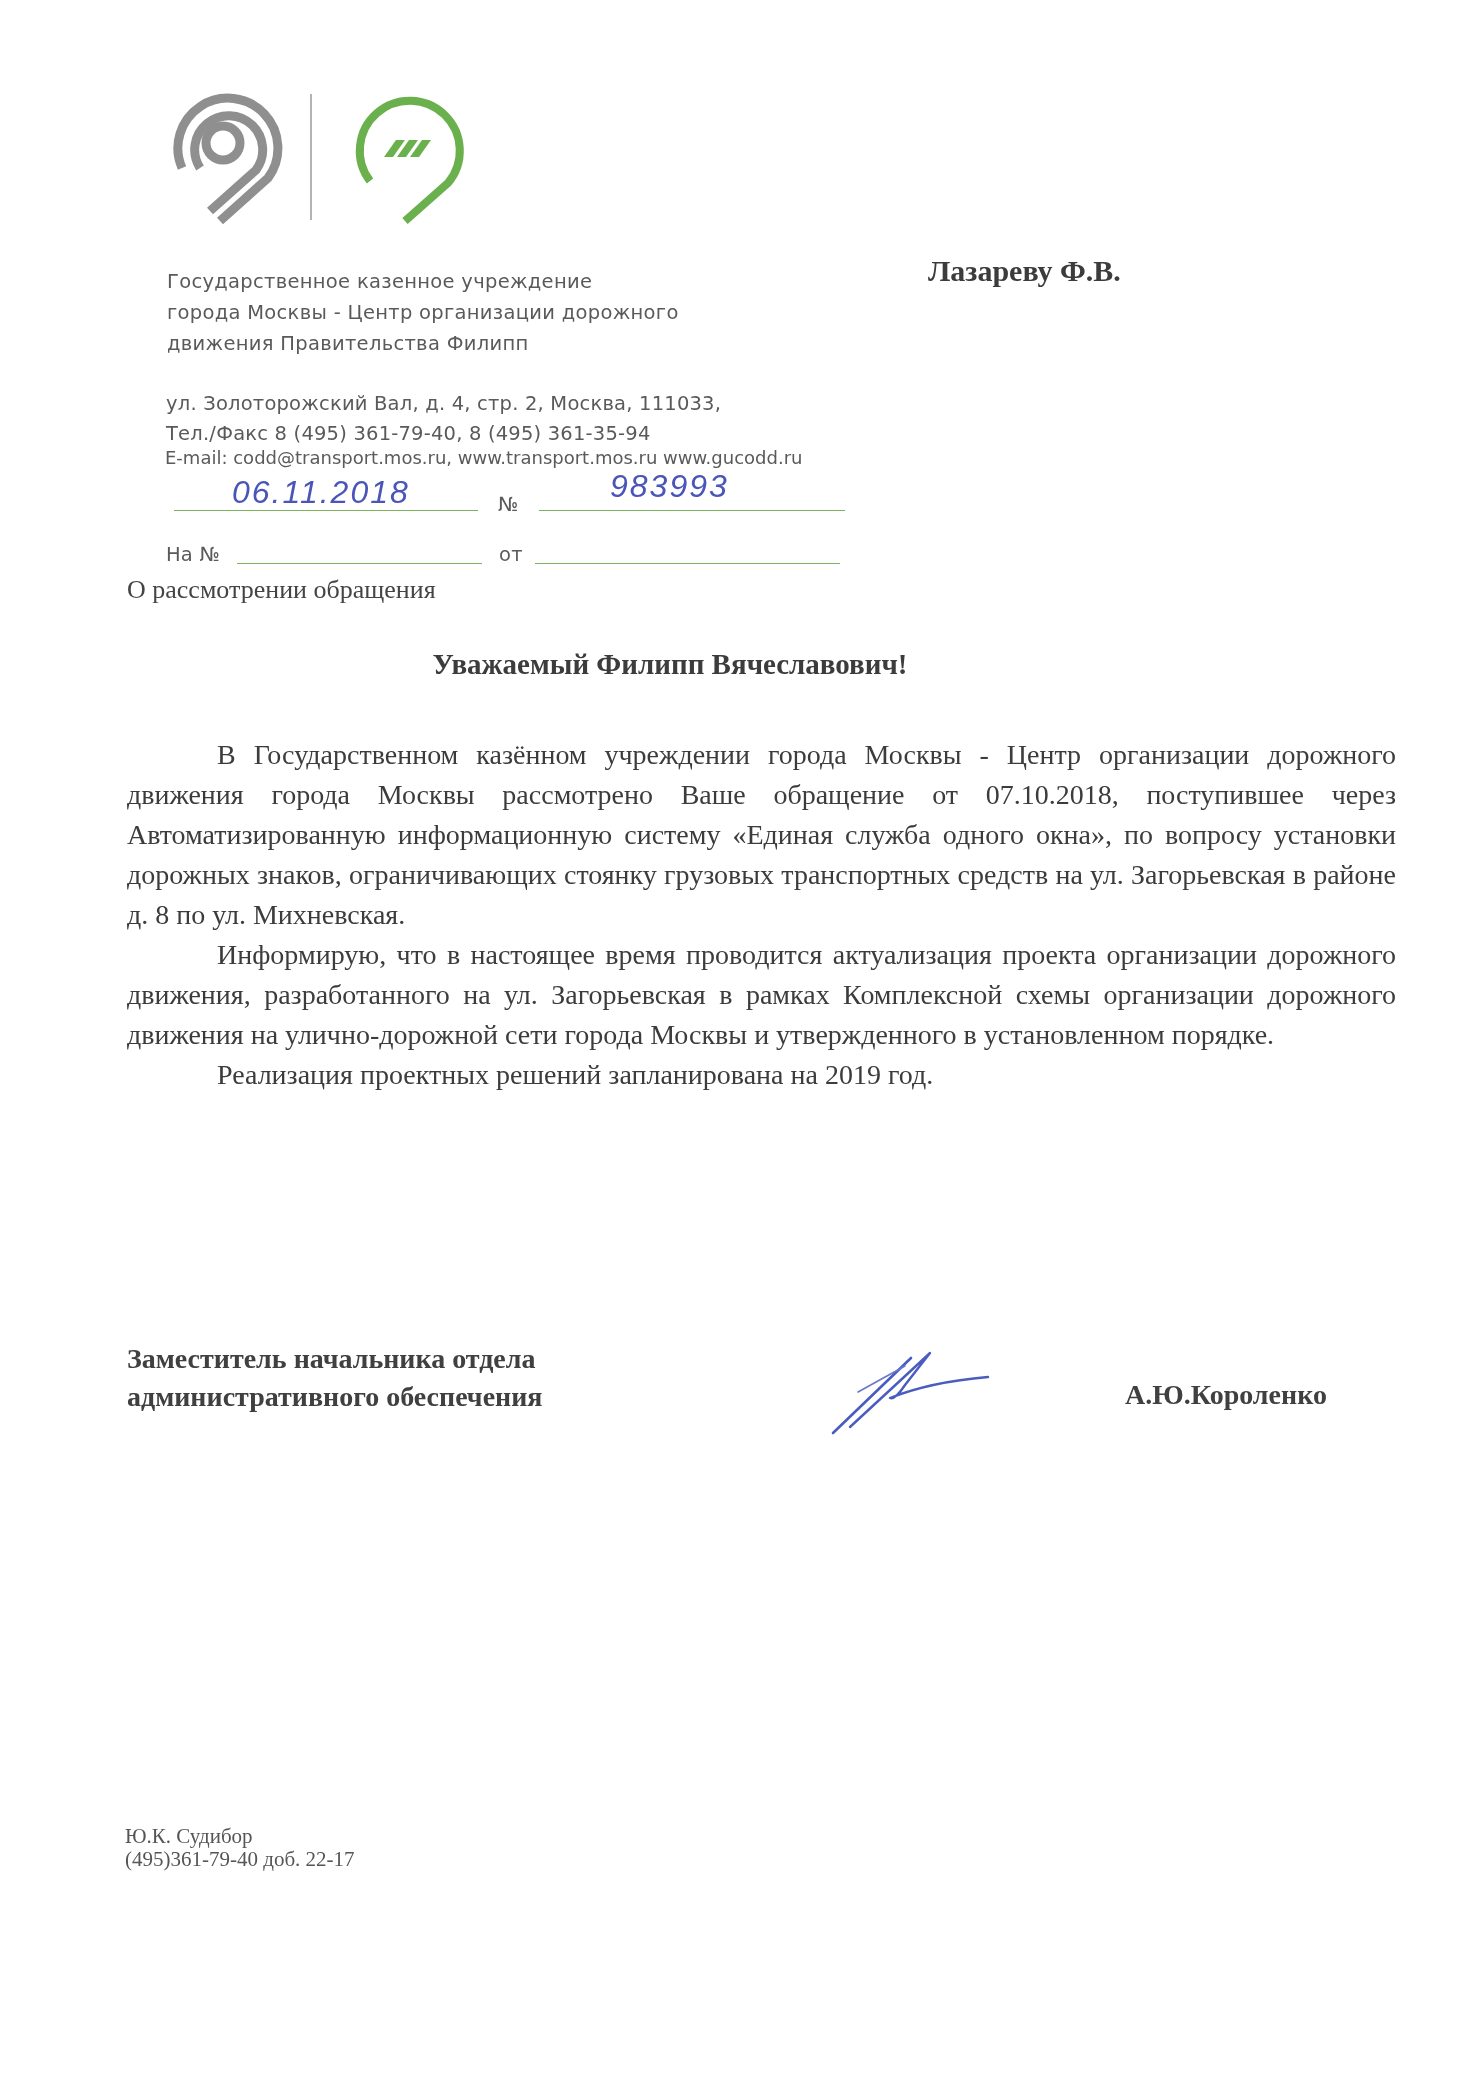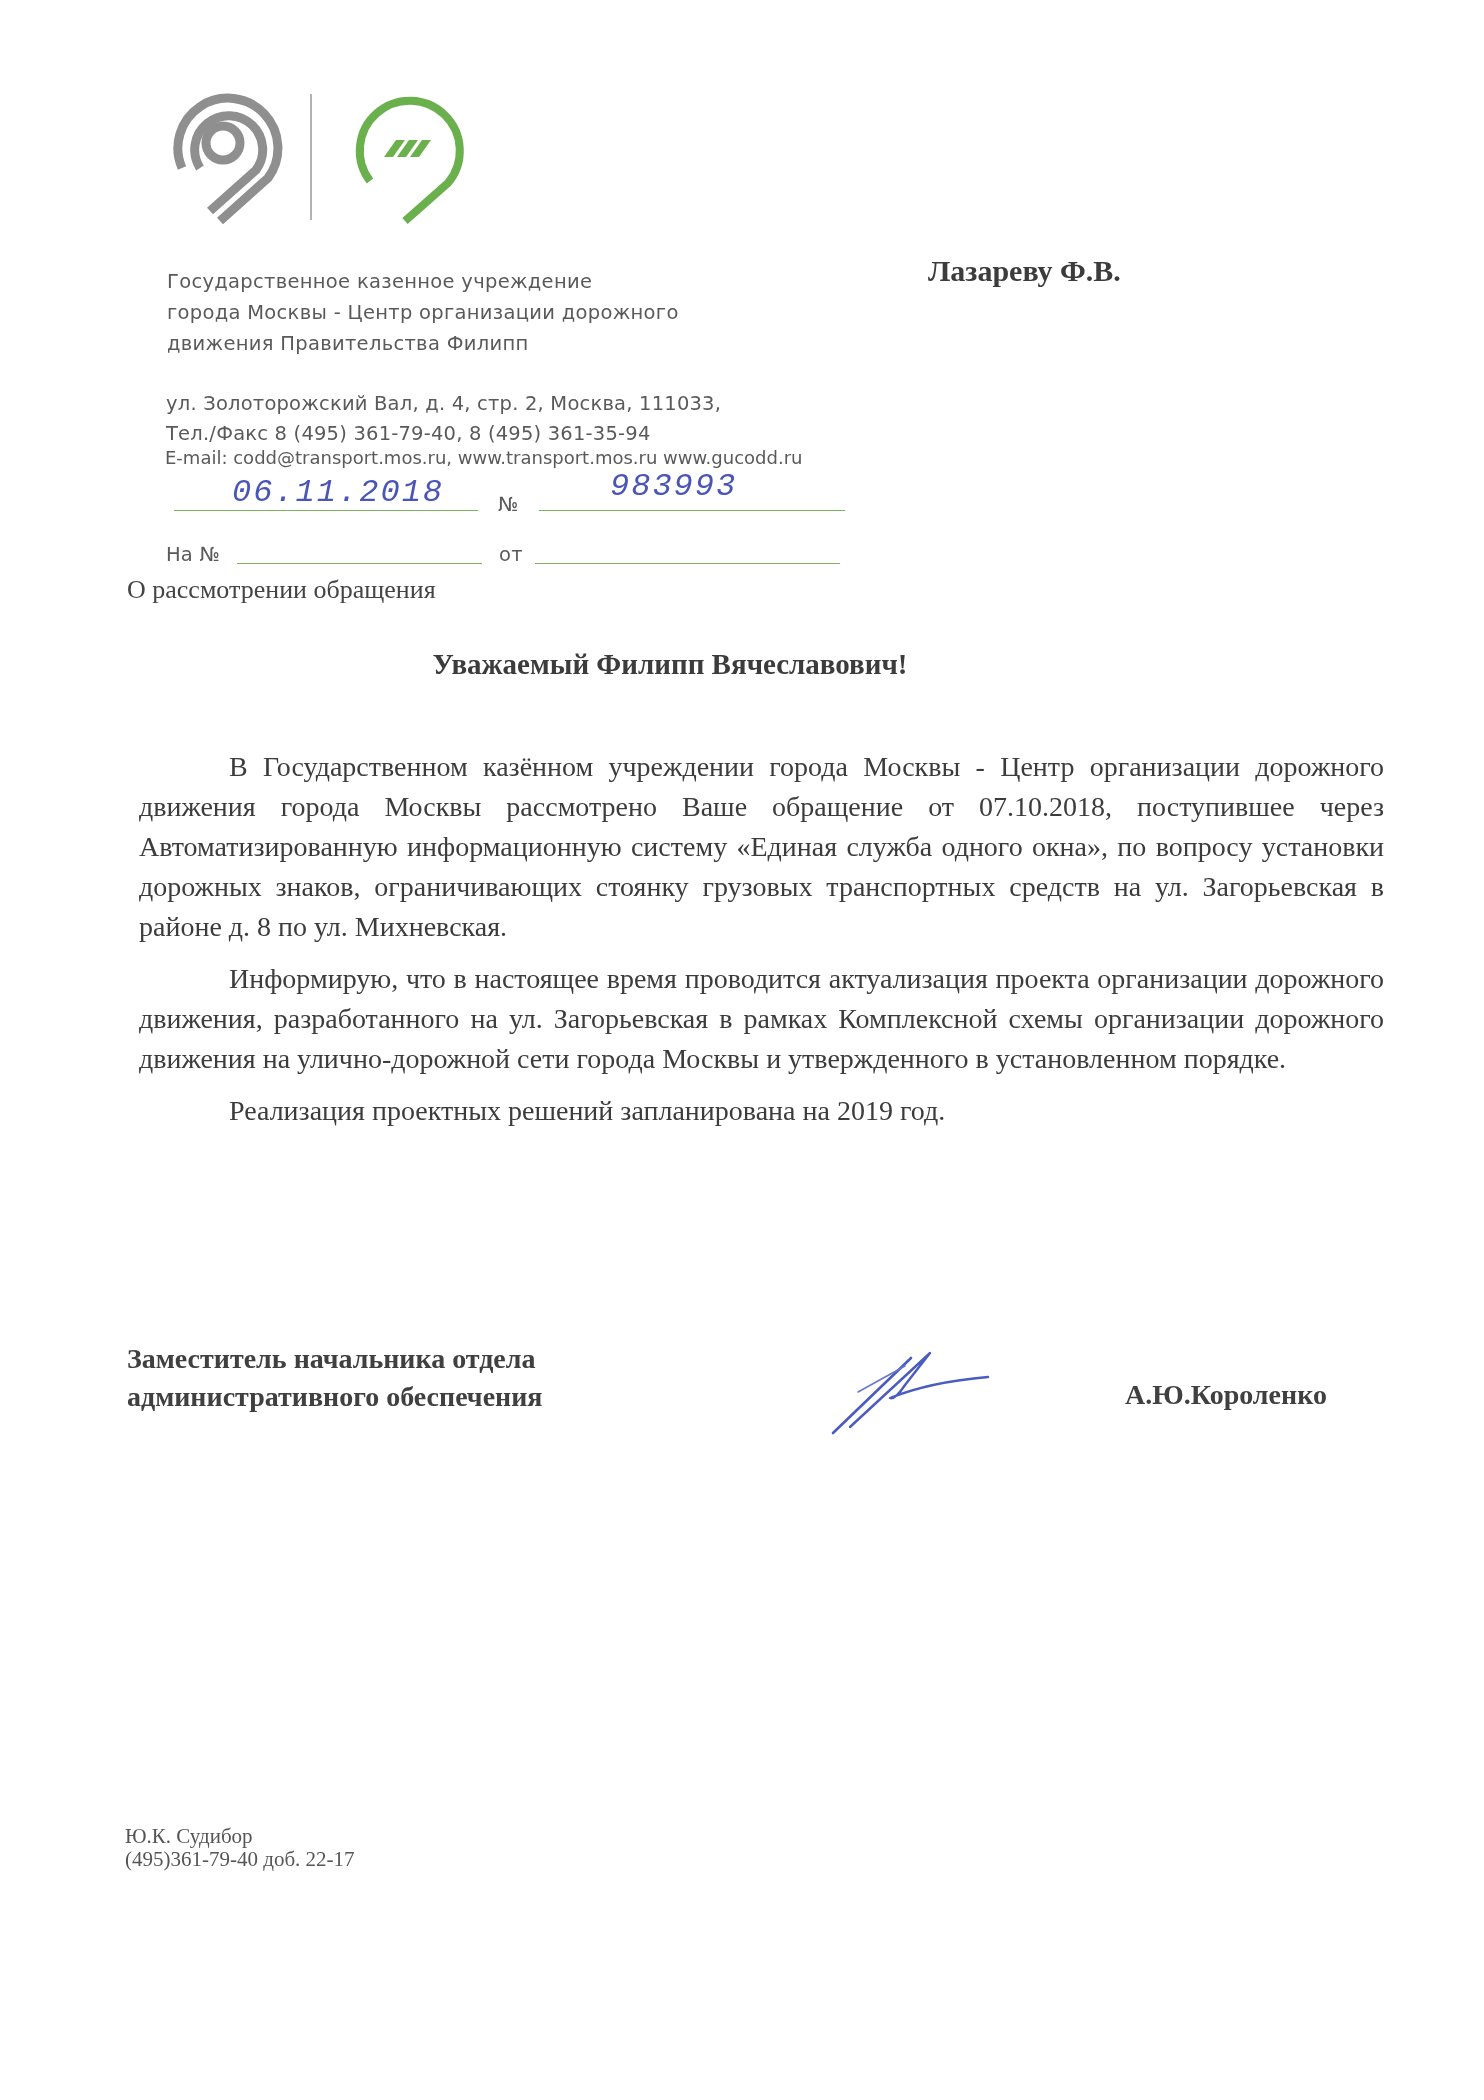--- a/index.html
+++ b/index.html
@@ -10,33 +10,33 @@
   .bold { font-weight: bold; }
 
   .logo-wrap { position: absolute; left: 160px; top: 88px; width: 310px; height: 140px; }
   .logo-wrap svg { width: 310px; height: 140px; display: block; }
 
   .org-line { font-size: 19.5px; letter-spacing: 0.3px; }
   .addr-line { font-size: 19.5px; letter-spacing: 0.2px; }
   .addr-small { font-size: 18px; }
 
   .green-line { position: absolute; height: 0; border-top: 1.6px solid #7db35d; }
-  .hand { font-family: Liberation Mono, monospace; font-style: italic; color: #4a55b8; font-size: 32px; letter-spacing: 2px; }
+  .hand { font-family: Liberation Sans, sans-serif; font-style: italic; color: #4a55b8; font-size: 32px; letter-spacing: 2px; }
 
   .recipient { font-size: 30px; }
   .subject { font-size: 26px; color: #444; }
   .greeting { font-size: 29px; left: 0; width: 1292px; text-align: center; }
   .greeting span { position: relative; left: 24px; }
 
   .body-text {
     position: absolute; left: 127px; width: 1269px; top: 735px;
     font-family: "Liberation Serif", serif; color: #3c3c3c;
     font-size: 28px; line-height: 40px;
   }
-  .body-text p { margin: 12px; text-align: justify; text-indent: 90px; }
+  .body-text p { margin: 0; text-align: justify; text-indent: 90px; }
 
   .sign-title { font-size: 28px; line-height: 38px; color: #404040; }
   .signer { font-size: 28px; color: #404040; }
   .signature { position: absolute; left: 820px; top: 1340px; width: 190px; height: 110px; }
   .footer { font-size: 21px; line-height: 23px; color: #555; }
 </style>
 </head>
 <body>
 
 <div class="logo-wrap">

